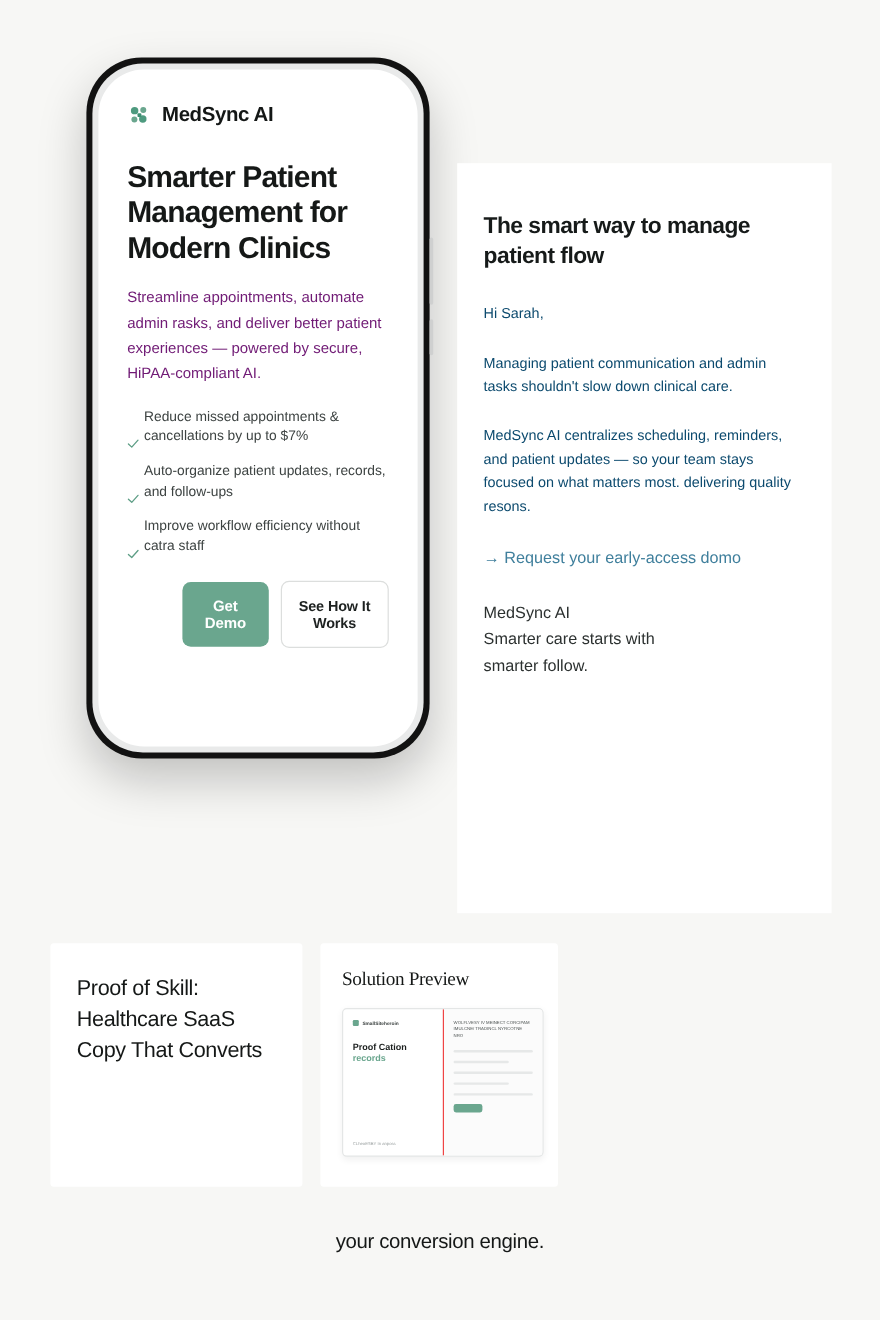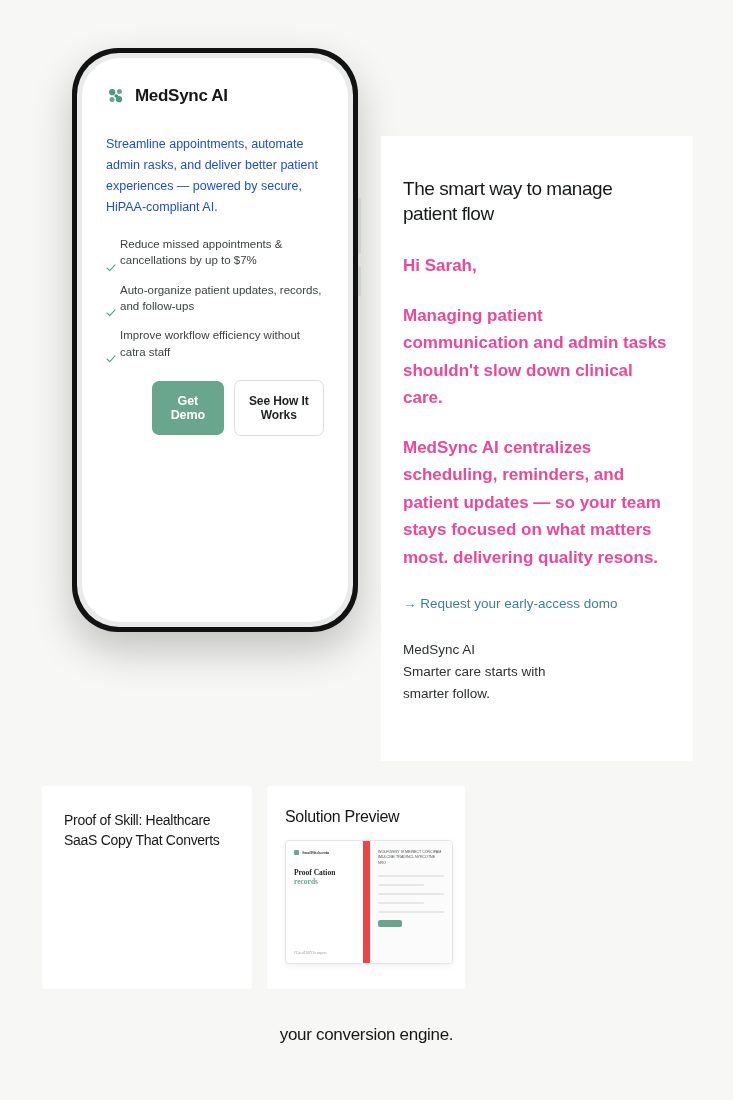--- a/index.html
+++ b/index.html
@@ -77,21 +77,21 @@
     font-size: 25px;
     line-height: 1.17;
     font-weight: 700;
     letter-spacing: -0.7px;
     color: #151817;
     margin-bottom: 16px;
   }
   .hero-sub {
     font-size: 12.5px;
     line-height: 1.68;
-    color: #1d4ed8;
+    color: #701a75;
     margin-bottom: 18px;
     max-width: 232px;
   }
 
   .bullets { list-style: none; margin-bottom: 20px; }
   .bullet {
     display: flex;
     gap: 4px;
     align-items: flex-end;
     margin-bottom: 13px;
@@ -139,31 +139,30 @@
     left: 381px;
     top: 136px;
     width: 312px;
     height: 625px;
     background: #ffffff;
     padding: 40px 26px 0 22px;
   }
   .email-title {
     font-size: 19px;
     line-height: 1.32;
-    font-weight: 400;
+    font-weight: 700;
     letter-spacing: -0.45px;
     color: #161a19;
     margin-bottom: 26px;
   }
   .email-p {
-    font-size: 17px;
+    font-size: 12px;
     line-height: 1.62;
-    color: #ec4899;
+    color: #0c4a6e;
     margin-bottom: 22px;
-    font-weight: bold;
   }
   .email-link {
     display: block;
     font-size: 13.5px;
     line-height: 1.6;
     color: #3f7f9c;
     text-decoration: none;
     margin-bottom: 24px;
   }
   .email-sign {
@@ -185,21 +184,21 @@
   .card {
     background: #ffffff;
     border-radius: 3px;
     padding: 24px 22px;
   }
   .card.c1 { width: 210px; }
   .card.c2 { width: 210px; }
   .card.c3 { width: 198px; padding: 22px 18px; }
 
   .card-h1 {
-    font-size: 14px;
+    font-size: 18px;
     line-height: 1.45;
     font-weight: 500;
     letter-spacing: -0.3px;
     color: #151817;
   }
   .card-h2 {
     font-size: 17px;
     font-weight: 600;
     letter-spacing: -0.3px;
     color: #151817;
@@ -209,39 +208,39 @@
     font-size: 13px;
     line-height: 1.65;
     color: #3a403f;
   }
   .card-h3 {
     font-size: 16px;
     font-weight: 500;
     letter-spacing: -0.3px;
     color: #151817;
     margin-bottom: 14px;
+    font-family: Liberation Serif, serif;
   }
 
   
   .mini {
     position: relative;
     width: 168px;
     height: 124px;
     background: #ffffff;
     border: 1px solid #e4e6e6;
     border-radius: 4px;
     box-shadow: 0 2px 6px rgba(0,0,0,0.06);
     display: flex;
     overflow: hidden;
   }
   .mini-left {
     width: 84px;
     padding: 9px 8px;
-    border-right: 7px solid #ef4444;
-    font-family: Liberation Serif, serif;
+    border-right: 1px solid #ef4444;
   }
   .mini-brand {
     display: flex; align-items: center; gap: 3px;
     margin-bottom: 13px;
   }
   .mini-dot { width: 5px; height: 5px; background: #6aa68e; border-radius: 1px; }
   .mini-brand-t { font-size: 4px; color: #3c4241; font-weight: 700; }
   .mini-title {
     font-size: 7.5px; font-weight: 700; color: #1b1f1e; line-height: 1.25;
   }
@@ -290,20 +289,21 @@
               <circle cx="6.2" cy="6.2" r="3.1" fill="#4e9a7f"></circle>
               <circle cx="13.4" cy="5.6" r="2.5" fill="#6aa68e"></circle>
               <circle cx="6.0" cy="13.6" r="2.5" fill="#6aa68e"></circle>
               <circle cx="13.0" cy="13.2" r="3.1" fill="#4e9a7f"></circle>
               <rect x="8.6" y="8.4" width="3.2" height="3.2" rx="0.8" fill="#3e8e72"></rect>
             </svg>
           </span>
           <span class="brand-name">MedSync AI</span>
         </div>
 
+        <h1 class="hero-title">Smarter Patient Management for Modern Clinics</h1>
         <p class="hero-sub">Streamline appointments, automate admin rasks, and deliver better patient experiences — powered by secure, HiPAA-compliant AI.</p>
 
         <ul class="bullets">
           <li class="bullet">
             <span class="check">
               <svg viewBox="0 0 10 10" width="10" height="10" aria-hidden="true">
                 <path d="M1 5 L3.8 7.6 L9 1.8" fill="none" stroke="#5e9e86" stroke-width="1.1" stroke-linecap="round" stroke-linejoin="round"></path>
               </svg>
             </span>
             <span class="bullet-text">Reduce missed appointments &amp; cancellations by up to $7%</span>

